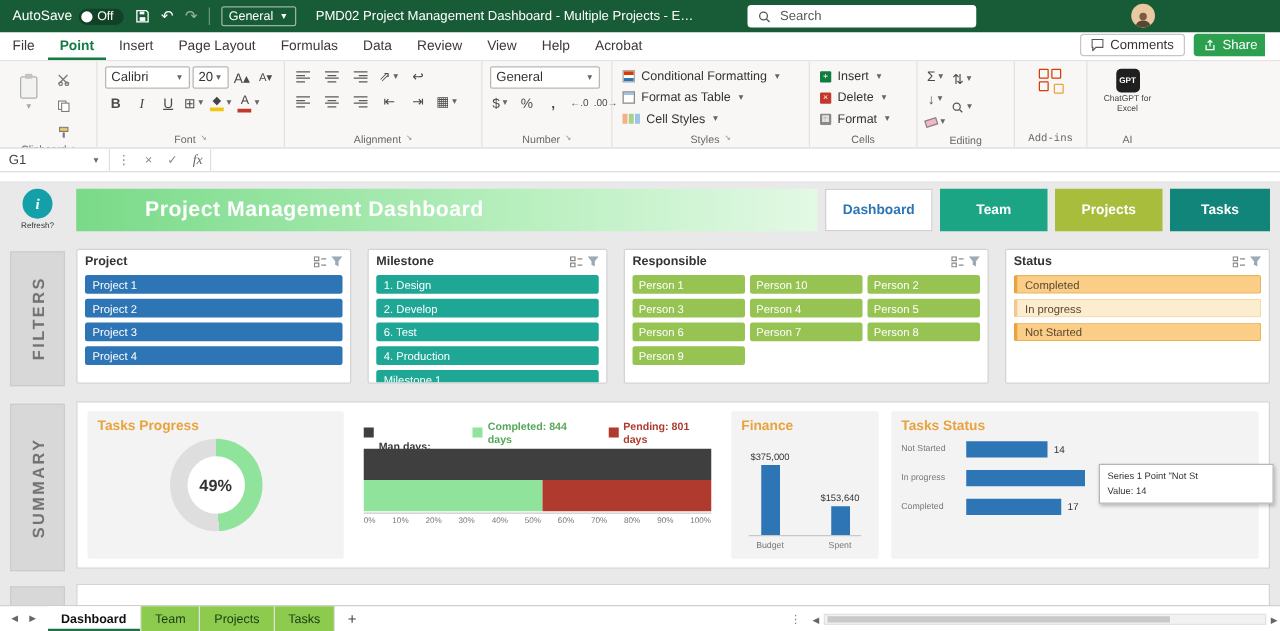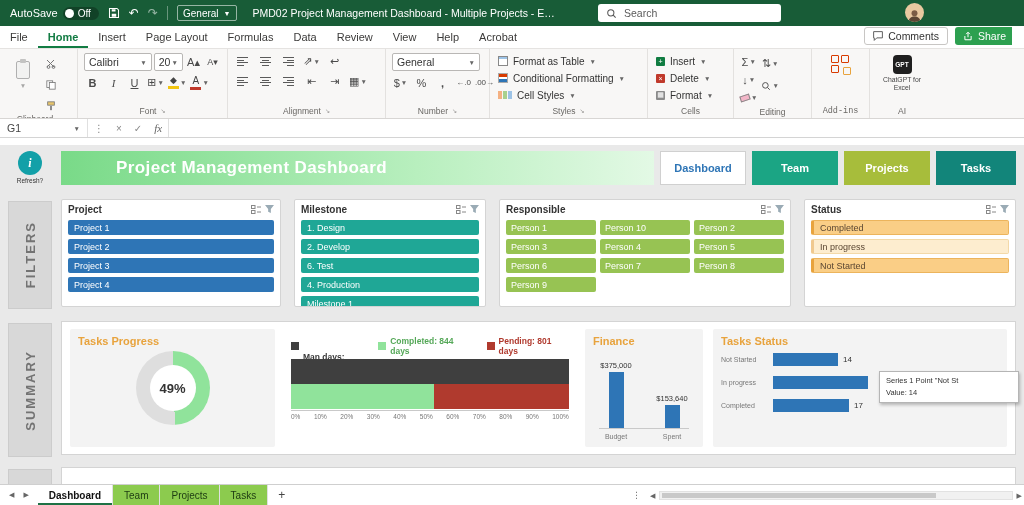--- a/index.html
+++ b/index.html
@@ -193,21 +193,21 @@
     <div class="avatar">
       <svg width="15" height="13" viewBox="0 0 16 14">
           <circle cx="8" cy="4.5" r="3.2" fill="#7a5c45"></circle>
           <path d="M1.5 14c0-4 3-6 6.5-6s6.5 2 6.5 6z" fill="#5b4634"></path>
         </svg>
     </div>
   </div>
 
   <div class="ribbontabs">
     <span class="rtab">File</span>
-    <span class="rtab active">Home</span>
+    <span class="rtab active">Point</span>
     <span class="rtab">Insert</span>
     <span class="rtab">Page Layout</span>
     <span class="rtab">Formulas</span>
     <span class="rtab">Data</span>
     <span class="rtab">Review</span>
     <span class="rtab">View</span>
     <span class="rtab">Help</span>
     <span class="rtab">Acrobat</span>
     <div class="tabactions">
       <span class="comments-btn">
@@ -393,27 +393,27 @@
       <div class="rgroup-label">
           <span>Number</span>
           <span class="launcher">↘</span>
         </div>
     </div>
 
     <div class="rgroup" style="width:158px;">
       <div class="rgroup-body">
         <div class="col" style="gap:1px;">
           <span class="style-btn">
+              <span class="cf-ic"></span>
+              <span>Conditional Formatting</span>
+              <span class="rcaret">▼</span>
+            </span>
+          <span class="style-btn">
               <span class="tbl-ic"></span>
               <span>Format as Table</span>
-              <span class="rcaret">▼</span>
-            </span>
-          <span class="style-btn">
-              <span class="cf-ic"></span>
-              <span>Conditional Formatting</span>
               <span class="rcaret">▼</span>
             </span>
           <span class="style-btn">
               <span class="cs-ic">
                 <i style="background:#f4b183;"></i>
                 <i style="background:#a9d18e;"></i>
                 <i style="background:#9dc3e6;"></i>
               </span>
               <span>Cell Styles</span>
               <span class="rcaret">▼</span>

